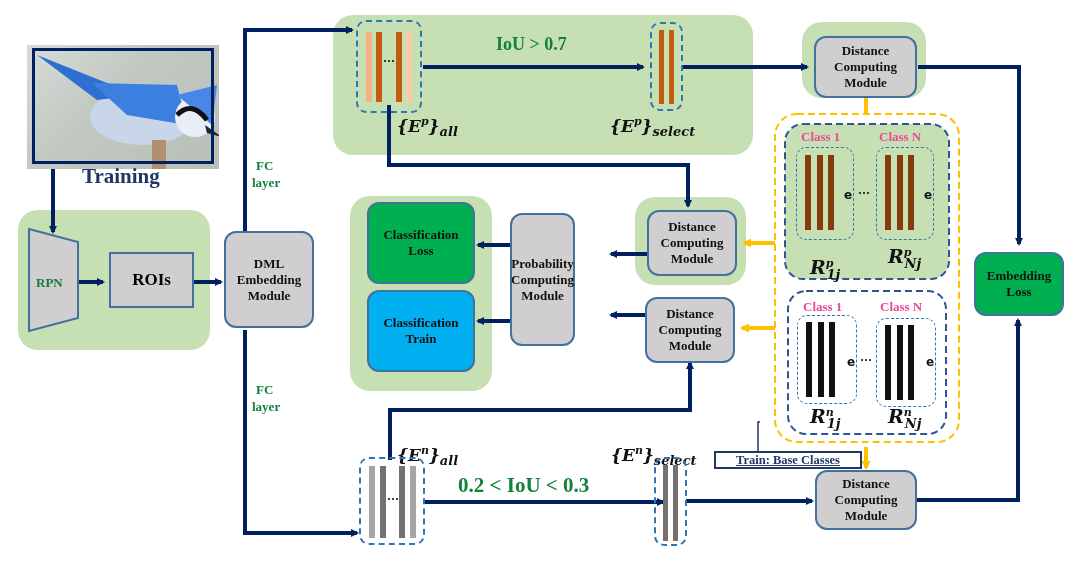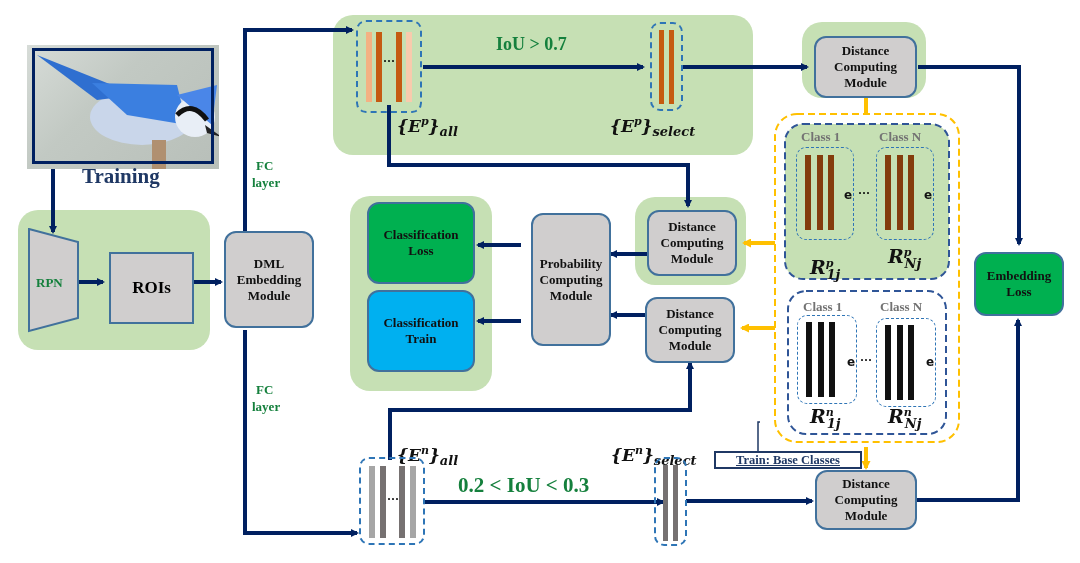--- a/index.html
+++ b/index.html
@@ -10,21 +10,21 @@
   .green-panel { position: absolute; background: #c6e0b4; border-radius: 20px; }
   .gray-box { position: absolute; background: #d0cece; border: 2px solid #41719c; border-radius: 12px;
               box-sizing: border-box; display: flex; align-items: center; justify-content: center;
               text-align: center; font-weight: bold; color: #111; font-size: 13px; line-height: 16px; }
   .label { position: absolute; font-weight: bold; color: #15803d; font-size: 14px; line-height: 17px; }
   .math { position: absolute; font-family: "DejaVu Serif", serif; font-style: italic; font-weight: bold; color: #111; font-size: 17px; white-space: nowrap; }
   .math sub { font-size: 13px; }
   .math sup { font-size: 11px; }
   .dash-blue { position: absolute; border: 2px dashed #2e75b6; border-radius: 10px; box-sizing: border-box; }
   .bar { position: absolute; width: 6px; }
-  .cls-title { position: absolute; font-weight: bold; font-size: 13px; color: #737373; }
+  .cls-title { position: absolute; font-weight: bold; font-size: 13px; color: #ec4899; }
   .e-letter { position: absolute; font-weight: bold; font-size: 12px; color: #111; font-family: "DejaVu Sans", sans-serif; }
 </style>
 </head>
 <body>
 
 <div class="green-panel" style="left:18px; top:210px; width:192px; height:140px;"></div>
 <div class="green-panel" style="left:333px; top:15px; width:420px; height:140px;"></div>
 <div class="green-panel" style="left:802px; top:22px; width:124px; height:76px;"></div>
 <div class="green-panel" style="left:350px; top:196px; width:142px; height:195px;"></div>
 <div class="green-panel" style="left:635px; top:197px; width:111px; height:88px;"></div>
@@ -104,21 +104,21 @@
   </svg>
   <div class="abs" style="left:5px; top:3px; width:176px; height:110px; border:3px solid #002060;"></div>
 </div>
 <div class="label" style="left:82px; top:168px; font-size:21px; color:#1f3864;">Training</div>
 
 <svg class="abs" style="left:28px; top:228px;" width="52" height="106" viewBox="0 0 52 106">
   <path d="M1,1 L50,14 L50,90 L1,103 z" fill="#d0cece" stroke="#41719c" stroke-width="2"></path>
 </svg>
 <div class="label" style="left:36px; top:274px; font-size:13px;">RPN</div>
 
-<div class="abs" style="left:109px; top:252px; width:85px; height:72px; background:#d0cece; border:2px solid #41719c; box-sizing:border-box;
+<div class="abs" style="left:109px; top:252px; width:85px; height:56px; background:#d0cece; border:2px solid #41719c; box-sizing:border-box;
             display:flex; align-items:center; justify-content:center; font-weight:bold; font-size:17px;">
   <span>ROIs</span>
 </div>
 
 <div class="gray-box" style="left:224px; top:231px; width:90px; height:97px;">
   <div>
     <div>DML</div>
     <div>Embedding</div>
     <div>Module</div>
   </div>
@@ -167,21 +167,21 @@
     <div>Loss</div>
   </div>
 </div>
 <div class="gray-box" style="left:367px; top:290px; width:108px; height:82px; background:#00b0f0; border-color:#41719c;">
   <div>
     <div>Classification</div>
     <div>Train</div>
   </div>
 </div>
 
-<div class="gray-box" style="left:531px; top:213px; width:80px; height:133px;">
+<div class="gray-box" style="left:510px; top:213px; width:65px; height:133px;">
   <div>
     <div>Probability</div>
     <div>Computing</div>
     <div>Module</div>
   </div>
 </div>
 
 <div class="gray-box" style="left:647px; top:210px; width:90px; height:66px;">
   <div>
     <div>Distance</div>

